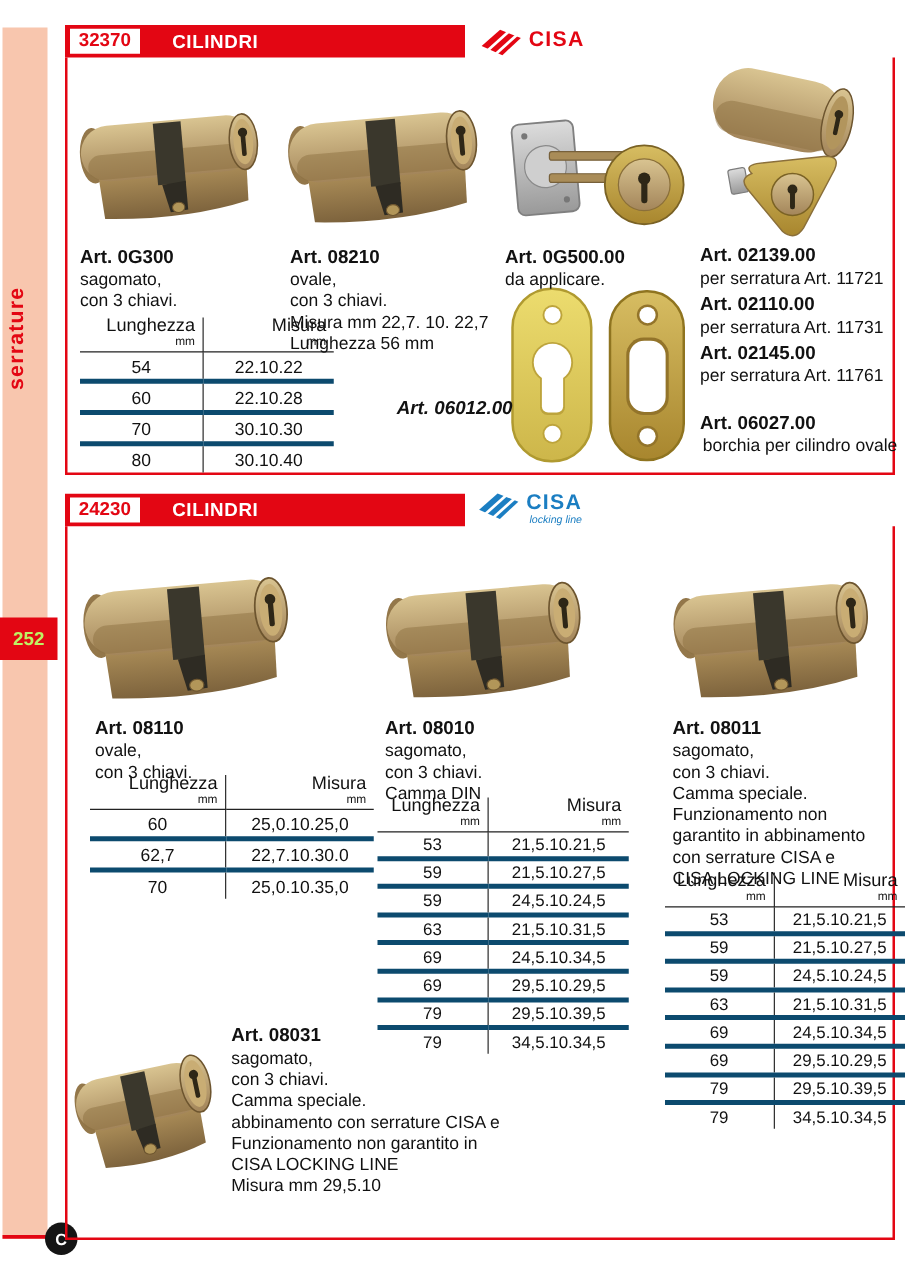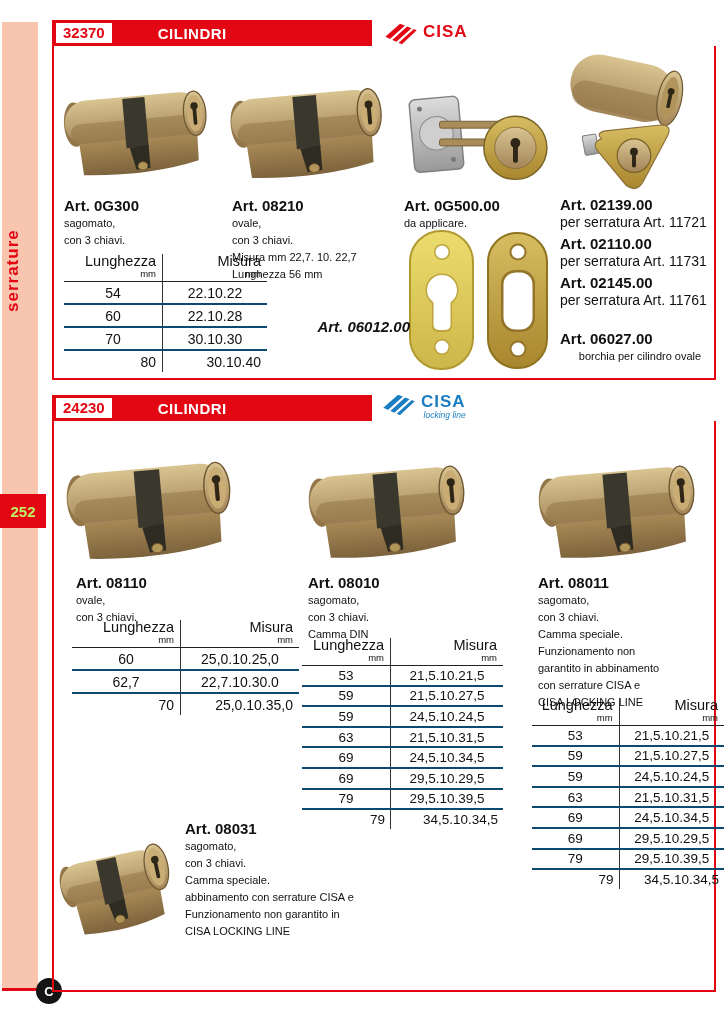--- a/index.html
+++ b/index.html
@@ -11,52 +11,52 @@
   .side-label{position:absolute;left:3px;top:198px;width:34px;height:145px;
               writing-mode:vertical-rl;transform:rotate(180deg);text-align:center;
               color:var(--red,#e30613);font-weight:bold;font-size:17px;letter-spacing:1px;}
   .page-badge{position:absolute;left:0;top:494px;width:46px;height:34px;background:var(--red,#e30613);
               color:#bef264;font-weight:bold;font-size:15px;display:flex;align-items:center;justify-content:center;}
   .c-mark{position:absolute;left:36px;top:978px;width:26px;height:26px;border-radius:50%;
           background:#151515;color:#fff;font-weight:bold;font-size:13px;
           display:flex;align-items:center;justify-content:center;}
   
   .sec-bar{position:absolute;left:52px;width:320px;height:26px;background:var(--red,#e30613);
-           display:flex;align-items:center;gap:40px;}
+           display:flex;align-items:center;}
   .code-box{margin-left:4px;background:#fff;color:var(--red,#e30613);font-weight:bold;
             font-size:15px;padding:1px 7px;line-height:18px;}
-  .bar-title{color:#fff;font-weight:bold;font-size:15px;margin-left:6px;letter-spacing:.5px;}
+  .bar-title{color:#fff;font-weight:bold;font-size:15px;margin-left:26px;letter-spacing:.5px;}
   .sec-box{position:absolute;left:52px;width:660px;border:2px solid var(--red,#e30613);border-top:none;}
   .box1{top:46px;height:332px;}
   .box2{top:421px;height:569px;}
   
   .logo{position:absolute;display:flex;align-items:flex-start;gap:5px;}
   .logo-txtcol{display:flex;flex-direction:column;line-height:1;}
   .logo-text{font-weight:800;font-size:17px;letter-spacing:1px;}
   .logo-tag{font-size:8.5px;font-style:italic;text-align:right;margin-top:1px;}
   .logo-red .logo-text{color:var(--red,#e30613);}
   .logo-red .d-fill{fill:var(--red,#e30613);}
   .logo-blue .logo-text,.logo-blue .logo-tag{color:var(--blue,#1b7ec2);}
   .logo-blue .d-fill{fill:var(--blue,#1b7ec2);}
   
   .blk{position:absolute;}
   .art-title{font-weight:bold;font-size:15px;line-height:18px;}
-  .desc-line{font-size:11px;line-height:17px;}
+  .desc-line{font-size:14px;line-height:17px;}
   .r-align{text-align:right;font-style:italic;}
   .nowrap .desc-line{white-space:nowrap;text-align:center;}
   .art-item{margin-bottom:4px;}
   .art-item .a{font-weight:bold;font-size:15px;line-height:18px;}
   .art-item .b{font-size:14px;line-height:17px;}
   
   .spec-table{position:absolute;border-collapse:collapse;color:#111;}
   .spec-table th{font-weight:normal;font-size:14.5px;text-align:right;vertical-align:bottom;
                  border-bottom:1.6px solid #222;padding:0 6px 2px;line-height:15px;}
   .spec-table th .unit{display:block;font-size:9.5px;line-height:10px;}
-  .spec-table td{text-align:center;border-bottom:2px solid #0c4a6e;font-size:14px;padding:2.5px 6px;}
-  .spec-table tr:last-child td{border-bottom:none;text-align:right;}
+  .spec-table td{text-align:center;border-bottom:4px solid #0c4a6e;font-size:14px;padding:2.5px 6px;}
+  .spec-table tr:last-child td{border-bottom:none;}
   .spec-table th:first-child,.spec-table td:first-child{border-right:1.2px solid #333;}
   .t-a td:first-child,.t-a th:first-child{width:86px;} .t-a td:last-child,.t-a th:last-child{width:92px;}
   .t-b td:first-child,.t-b th:first-child{width:96px;} .t-b td:last-child,.t-b th:last-child{width:106px;}
   .t-c{font-size:13.5px;} .t-c td{font-size:13.5px;padding:1.8px 5px;}
   .t-c td:first-child,.t-c th:first-child{width:76px;} .t-c td:last-child,.t-c th:last-child{width:100px;}
   .img{position:absolute;}
 </style>
 </head>
 <body>
 
@@ -466,16 +466,17 @@
   <div class="blk" style="left:185px;top:820px;width:225px">
     <div class="art-title">Art. 08031</div>
     <div>
 
     <div class="desc-line">sagomato,</div>
         <div class="desc-line">con 3 chiavi.</div>
         <div class="desc-line">Camma speciale.</div>
         <div class="desc-line">abbinamento con serrature CISA e</div>
         <div class="desc-line">Funzionamento non garantito in</div>
         <div class="desc-line">CISA LOCKING LINE</div>
+        <div class="desc-line">Misura mm 29,5.10</div>
       </div>
   </div>
 
 </div>
 
 </body></html>

